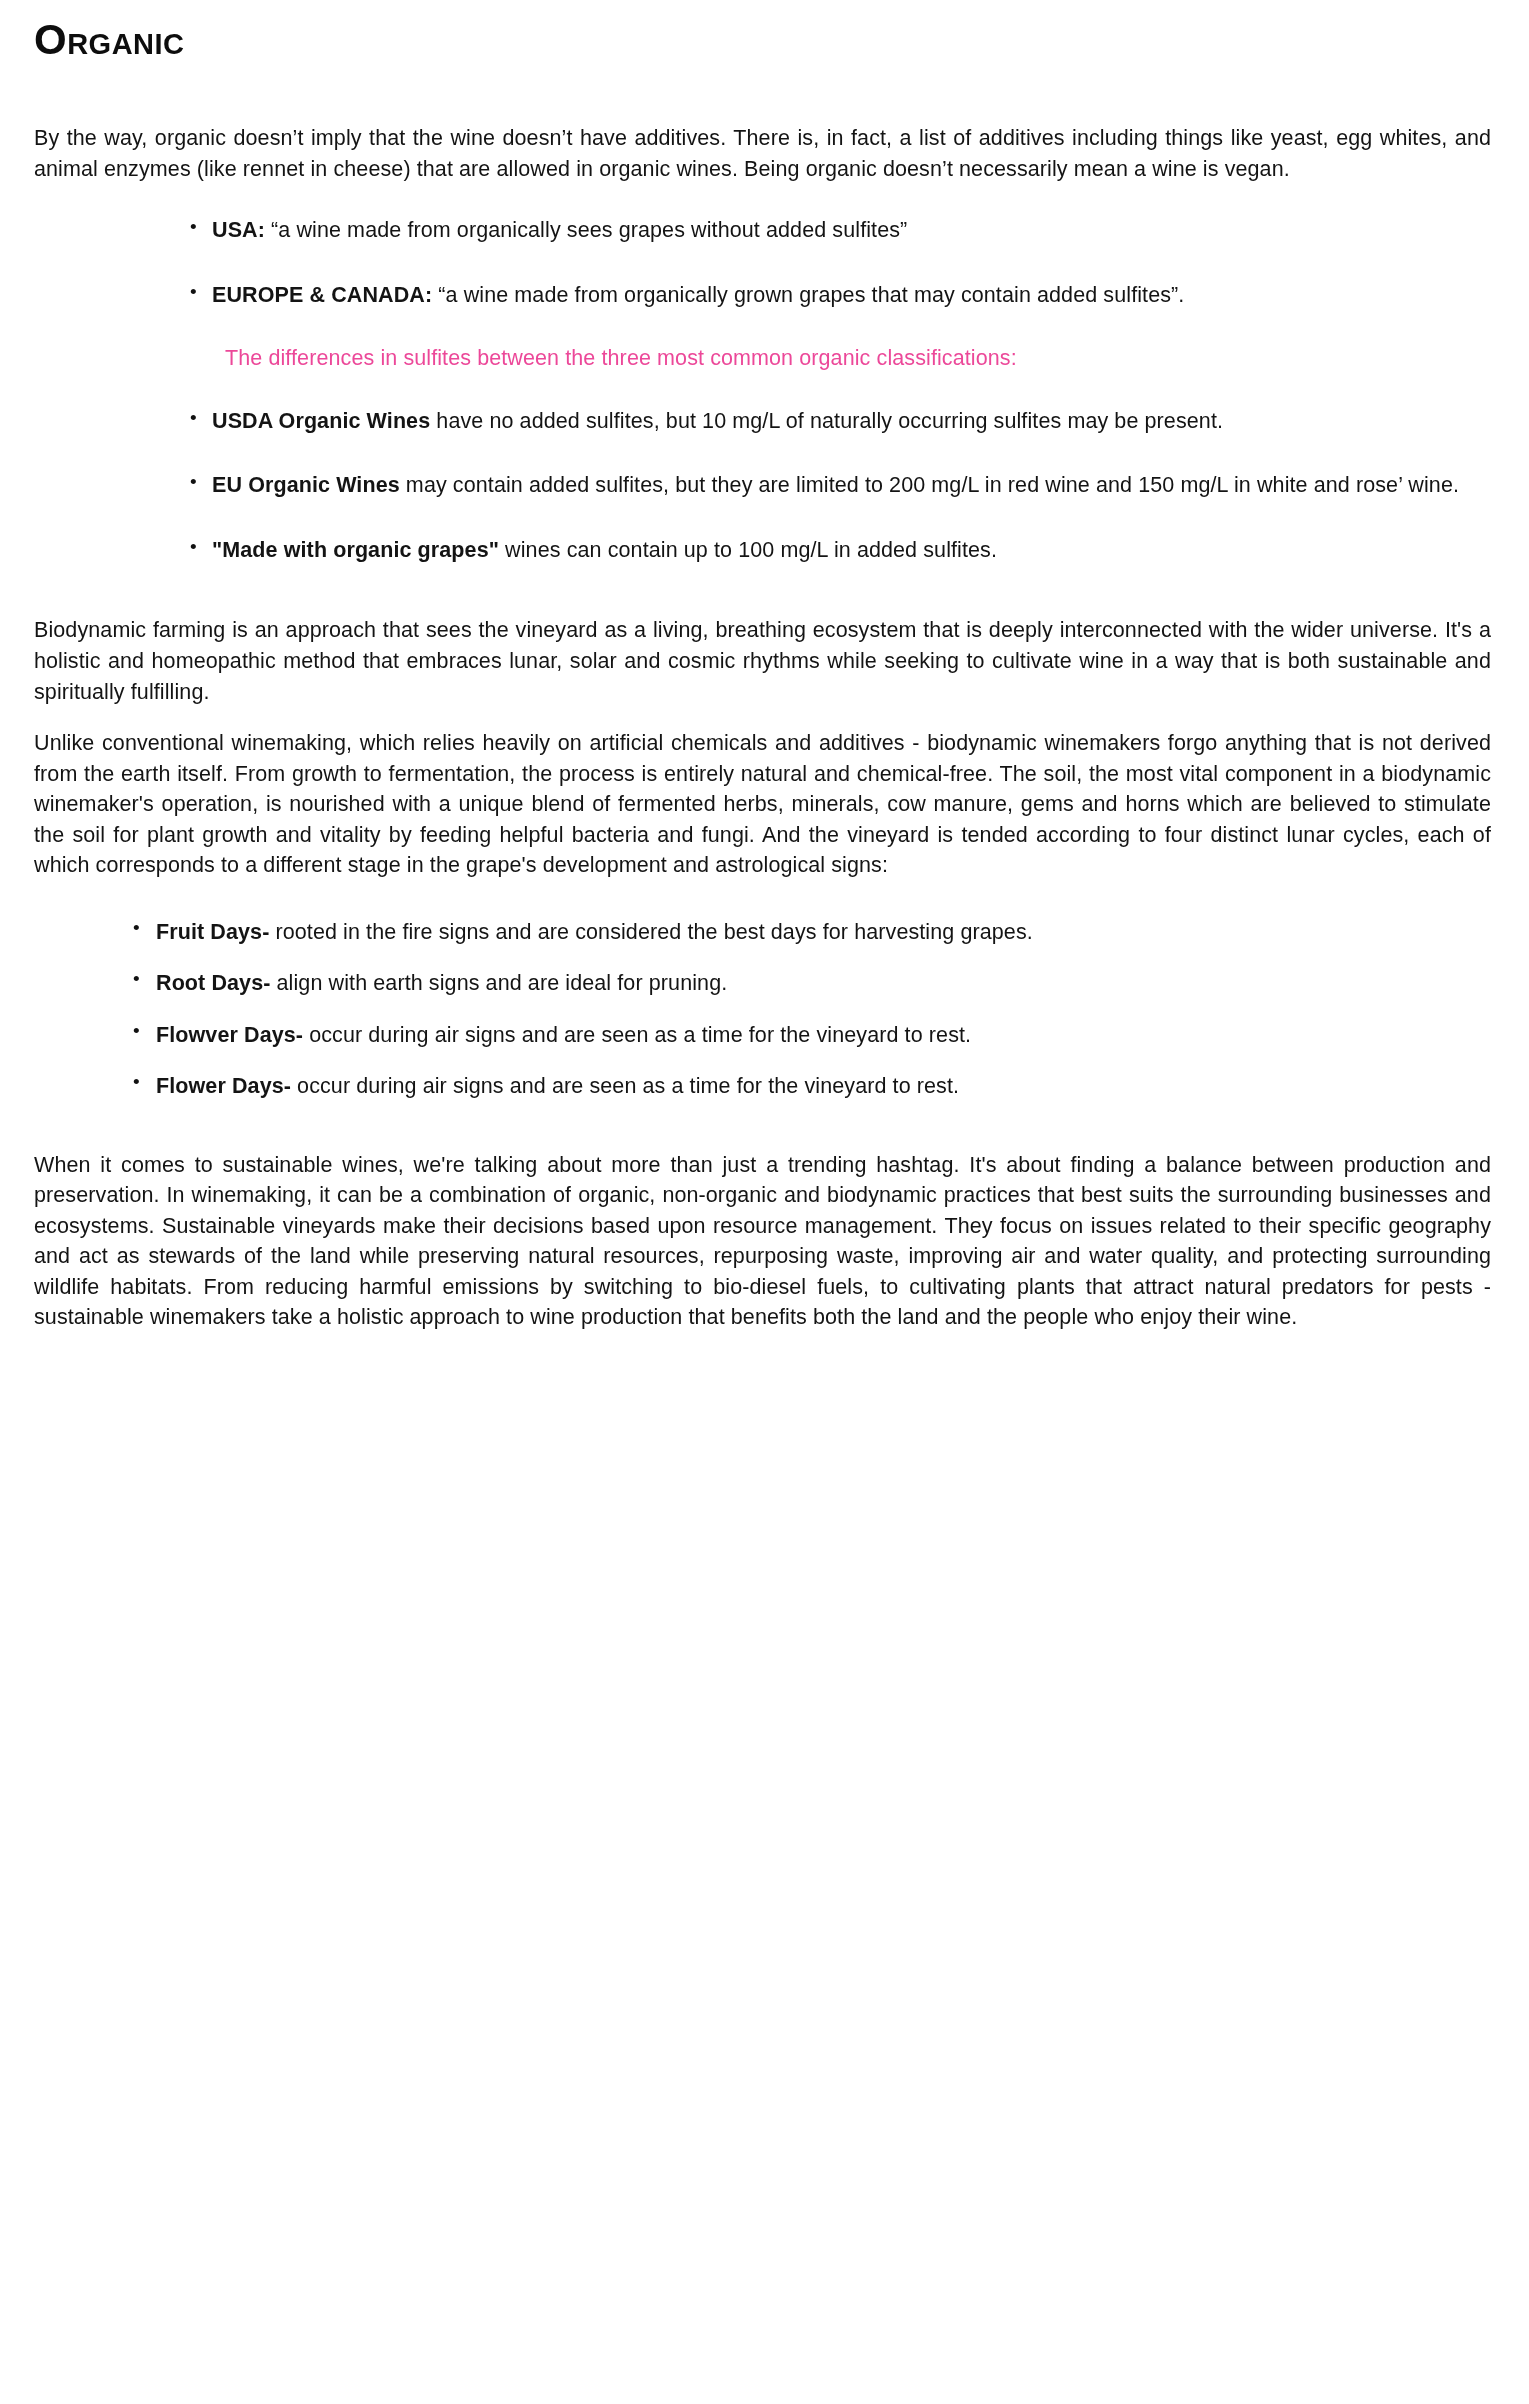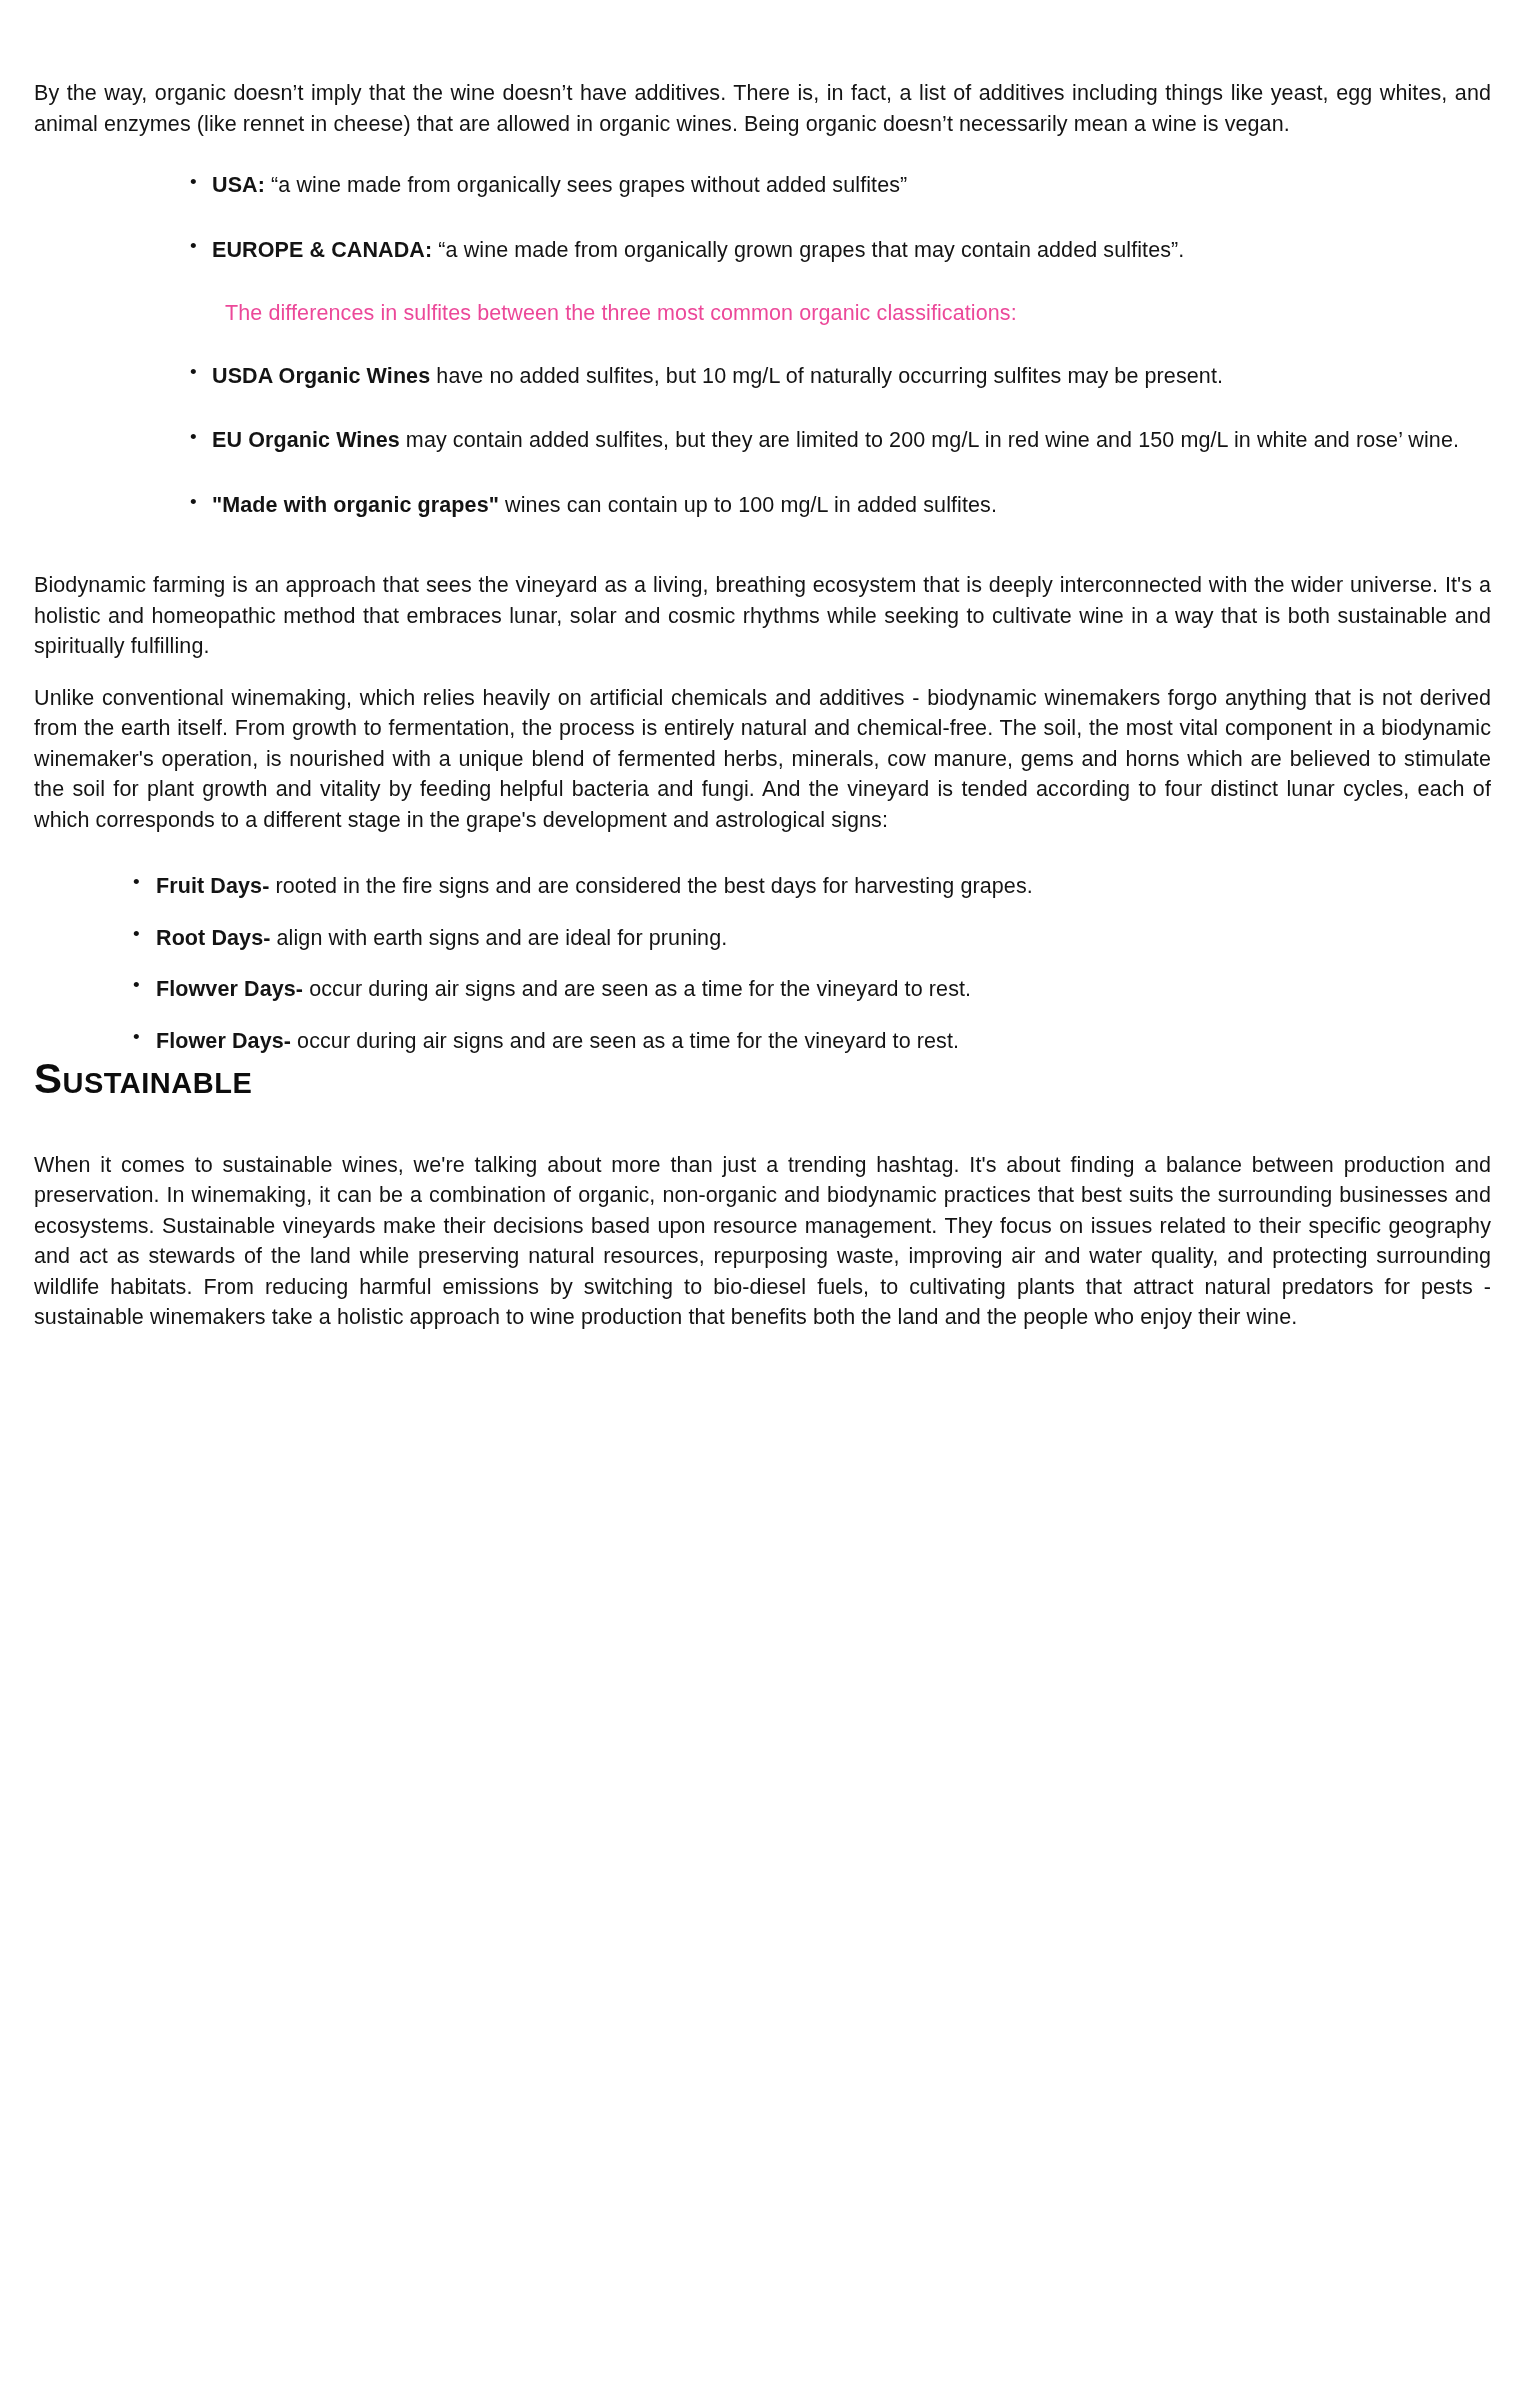--- a/index.html
+++ b/index.html
@@ -115,20 +115,21 @@
     left: 99px;
     top: 1px;
     font-size: 19px;
   }
 </style>
 </head>
 <body>
 
 <div class="page">
 
+  <h2 class="section-heading heading-organic">Organic</h2>
 
   <div class="gap-after-heading-organic"></div>
 
 
   <div class="gap-para"></div>
 
   <p class="body-text">By the way, organic doesn’t imply that the wine doesn’t have additives. There is, in fact, a list of additives including things like yeast, egg whites, and animal enzymes (like rennet in cheese) that are allowed in organic wines. Being organic doesn’t necessarily mean a wine is vegan.</p>
 
   <ul class="bullets list-classifications">
     <li>
@@ -179,20 +180,19 @@
     <li>
       <span class="dot">•</span>
       <span class="label">Flowver Days-</span><span> occur during air signs and are seen as a time for the vineyard to rest.</span>
     </li>
     <li>
       <span class="dot">•</span>
       <span class="label">Flower Days-</span><span> occur during air signs and are seen as a time for the vineyard to rest.</span>
     </li>
   </ul>
 
-  <h2 class="section-heading light heading-sustainable">Sustainable</h2>
 
   <div class="gap-sustainable-intro"></div>
 
   <p class="body-text">When it comes to sustainable wines, we're talking about more than just a trending hashtag. It's about finding a balance between production and preservation. In winemaking, it can be a combination of organic, non-organic and biodynamic practices that best suits the surrounding businesses and ecosystems. Sustainable vineyards make their decisions based upon resource management. They focus on issues related to their specific geography and act as stewards of the land while preserving natural resources, repurposing waste, improving air and water quality, and protecting surrounding wildlife habitats. From reducing harmful emissions by switching to bio-diesel fuels, to cultivating plants that attract natural predators for pests - sustainable winemakers take a holistic approach to wine production that benefits both the land and the people who enjoy their wine.</p>
 
 </div>
 
 
 </body></html>

